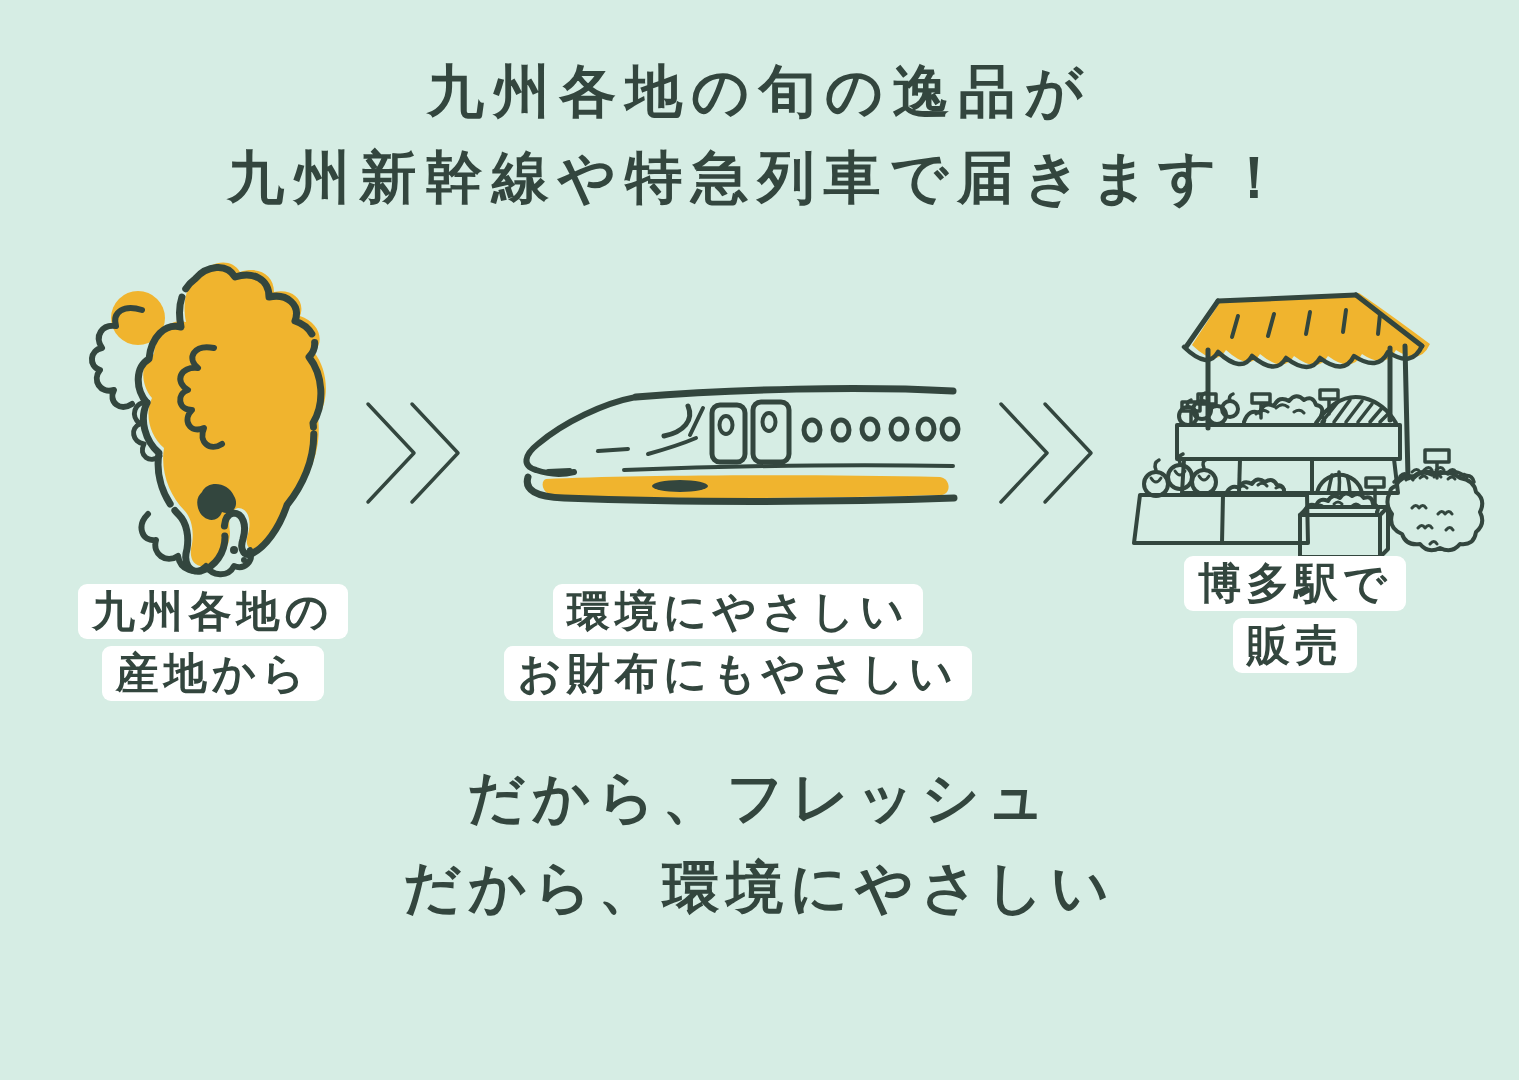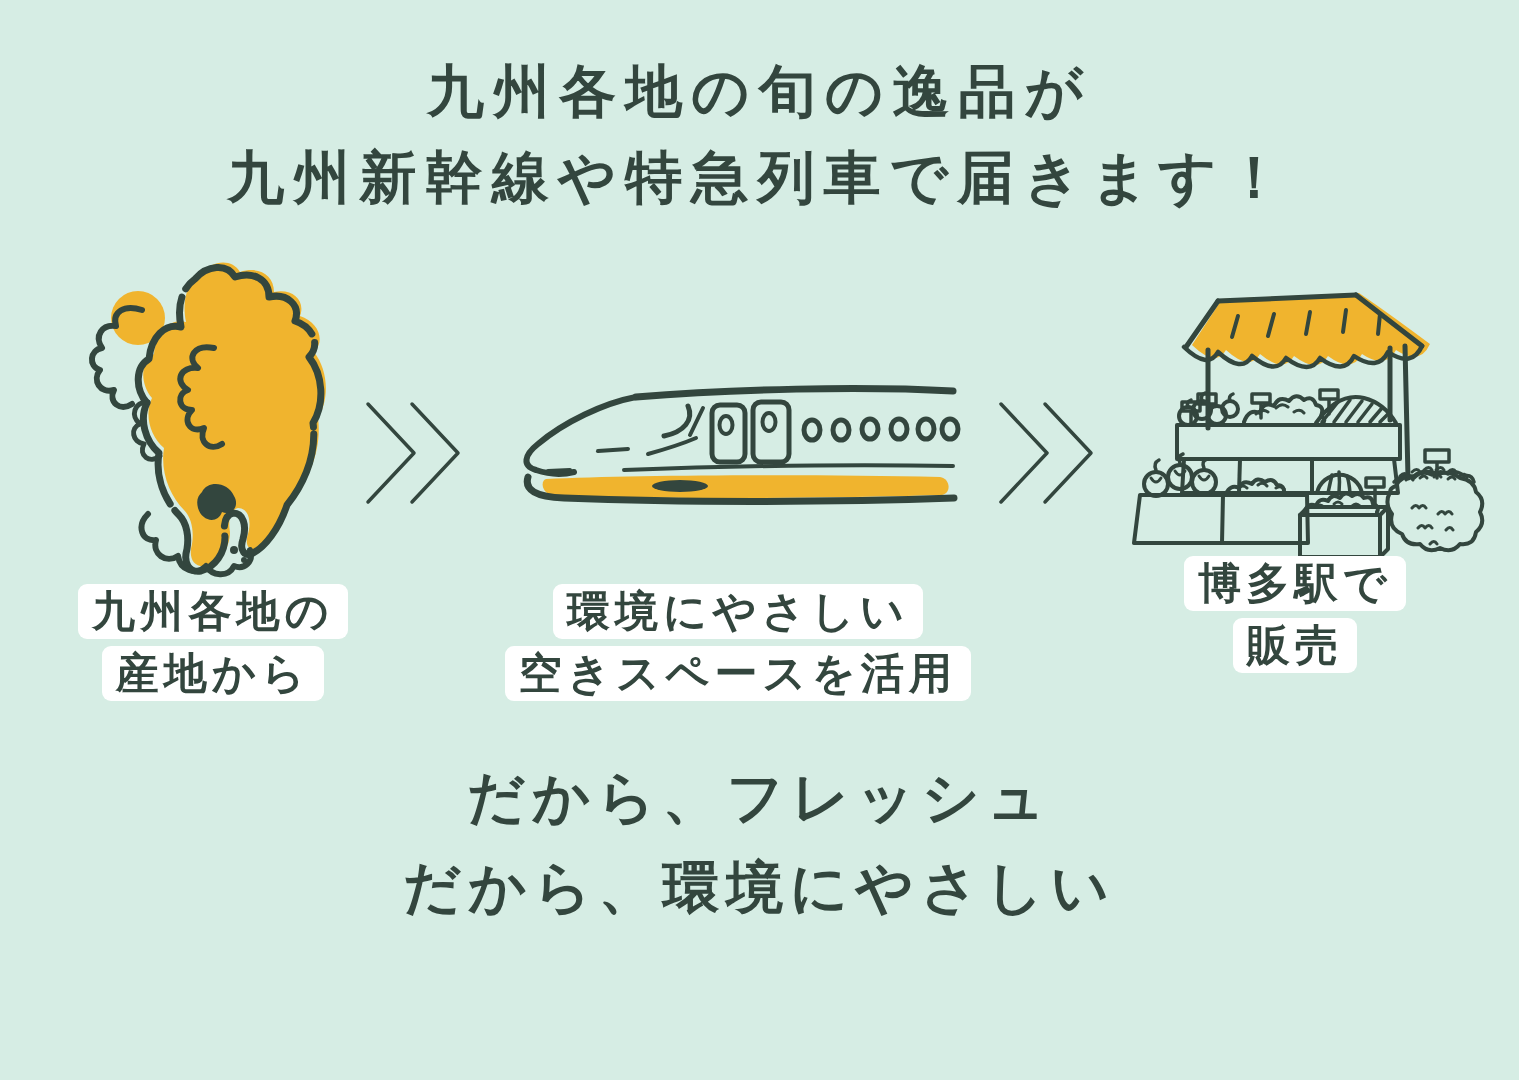--- a/index.html
+++ b/index.html
@@ -211,21 +211,21 @@
     </svg>
   </div>
 
   <div class="caption" style="left:13px;top:584px;width:400px;">
     <div class="cap-line"><span class="hl">九州各地の</span></div>
     <div class="cap-line"><span class="hl">産地から</span></div>
   </div>
 
   <div class="caption" style="left:488px;top:584px;width:500px;">
     <div class="cap-line"><span class="hl">環境にやさしい</span></div>
-    <div class="cap-line"><span class="hl">空きスペースを活用</span></div>
+    <div class="cap-line"><span class="hl">お財布にもやさしい</span></div>
   </div>
 
   <div class="caption" style="left:1095px;top:556px;width:400px;">
     <div class="cap-line"><span class="hl">博多駅で</span></div>
     <div class="cap-line"><span class="hl">販売</span></div>
   </div>
 
   <div class="tagline">
     <div class="tag-line">だから、フレッシュ</div>
     <div class="tag-line">だから、環境にやさしい</div>

